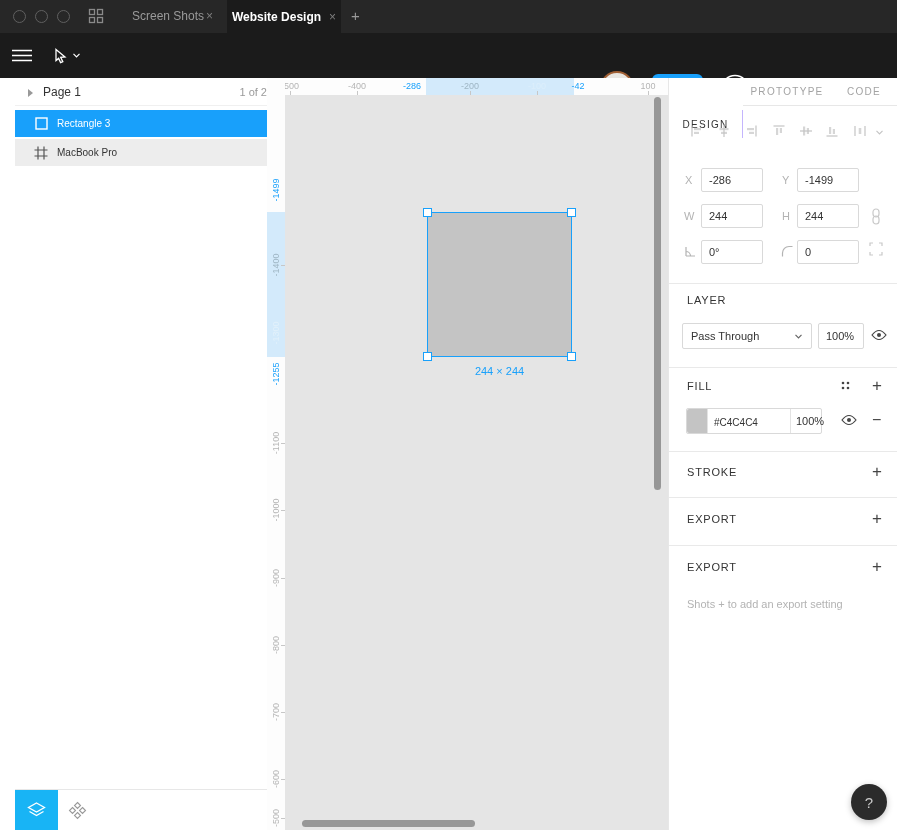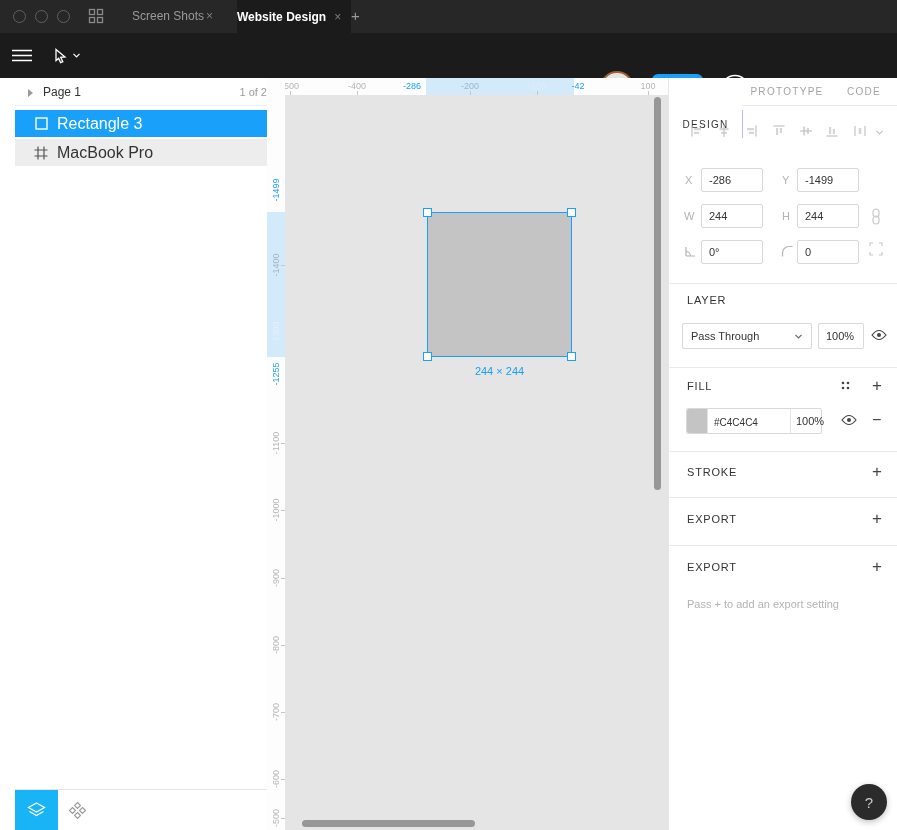--- a/index.html
+++ b/index.html
@@ -3,22 +3,22 @@
 <meta charset="utf-8">
 <style>
   html,body{margin:0;padding:0;width:897px;height:830px;overflow:hidden;
     font-family:"Liberation Sans",sans-serif;background:#fff;position:relative;}
   .abs{position:absolute;}
   svg{display:block;}
   
   .tabstrip{left:0;top:0;width:897px;height:33px;background:#272727;}
   .winc{width:11px;height:11px;border:1.5px solid #606060;border-radius:50%;top:10px;}
   .tab-inactive{color:#9a9a9a;font-size:12px;top:9px;}
-  .tab-active{left:237px;top:0;width:114px;height:33px;background:#1b1b1b;
-    display:flex;align-items:center;gap:8px;}
+  .tab-active{left:227px;top:0;width:114px;height:33px;background:#1b1b1b;
+    display:flex;align-items:center;justify-content:center;gap:8px;}
   .tab-active .lbl{color:#fff;font-size:12px;font-weight:600;}
   .tab-x{color:#7e7e7e;font-size:12px;}
   .tab-plus{color:#9a9a9a;font-size:15px;top:7px;}
   
   .toolbar{left:0;top:33px;width:897px;height:45px;background:#1b1b1b;}
   .toolbtn{display:flex;align-items:center;justify-content:center;}
   .active-tool{left:42px;top:0;width:48px;height:45px;}
   .chev{width:7px;height:5px;}
   .share-btn{left:652px;top:41px;width:51px;height:30px;border-radius:6px;
     color:#fff;font-size:12px;display:flex;align-items:center;justify-content:center;}
@@ -26,21 +26,21 @@
   .avatar{left:600px;top:38px;width:34px;height:34px;border-radius:50%;
     border:2px solid #a05f34;box-sizing:border-box;background:#e8e6e2;overflow:hidden;}
   
   .leftpanel{left:0;top:78px;width:267px;height:752px;background:#fff;border-right:1px solid #e7e7e7;box-sizing:border-box;margin-left:15px;}
   .pagerow{left:0;top:0;width:266px;height:28px;border-bottom:1px solid #f0f0f0;box-sizing:border-box;}
   .pagerow .caret{left:13px;top:11px;width:0;height:0;border-left:5px solid #999;
     border-top:4px solid transparent;border-bottom:4px solid transparent;}
   .pagerow .plabel{left:28px;top:7px;font-size:12px;color:#333;}
   .pagerow .pcount{right:14px;top:8px;font-size:11px;color:#9a9a9a;}
   .layerrow{left:0;width:266px;height:27px;display:flex;align-items:center;}
-  .layerrow .lname{font-size:16px;margin-left:9px;}
+  .layerrow .lname{font-size:10px;margin-left:9px;}
   
   .canvas{left:267px;top:78px;width:401px;height:752px;background:#e5e5e5;}
   .hruler{left:0;top:0;width:401px;height:17px;background:#fdfdfd;}
   .hband{left:159px;top:0;width:148px;height:17px;background:#d3eafb;}
   .hlab{top:3px;font-size:9px;color:#b5b5b5;transform:translateX(-50%);white-space:nowrap;}
   .htick{top:13px;width:1px;height:4px;background:#c7c7c7;}
   .vruler{left:0;top:17px;width:18px;height:735px;background:#fdfdfd;}
   .vband{left:0;top:117px;width:18px;height:145px;background:#d3eafb;}
   .vlab{left:9px;font-size:9px;color:#b5b5b5;transform:translate(-50%,-50%) rotate(-90deg);white-space:nowrap;}
   .vtick{left:14px;width:4px;height:1px;background:#c7c7c7;}
@@ -451,16 +451,16 @@
   <span class="abs sectitle" style="top:388px">STROKE</span>
   <span class="abs plusbtn" style="left:203px;top:385px">+</span>
 
   <div class="abs divider" style="top:419px"></div>
   <span class="abs sectitle" style="top:435px">EXPORT</span>
   <span class="abs plusbtn" style="left:203px;top:432px">+</span>
 
   <div class="abs divider" style="top:467px"></div>
   <span class="abs sectitle" style="top:483px">EXPORT</span>
   <span class="abs plusbtn" style="left:203px;top:480px">+</span>
-  <span class="abs hint">Pass + to add an export setting</span>
+  <span class="abs hint">Shots + to add an export setting</span>
 
   <div class="abs helpbtn">?</div>
 </div>
 
 </body></html>

